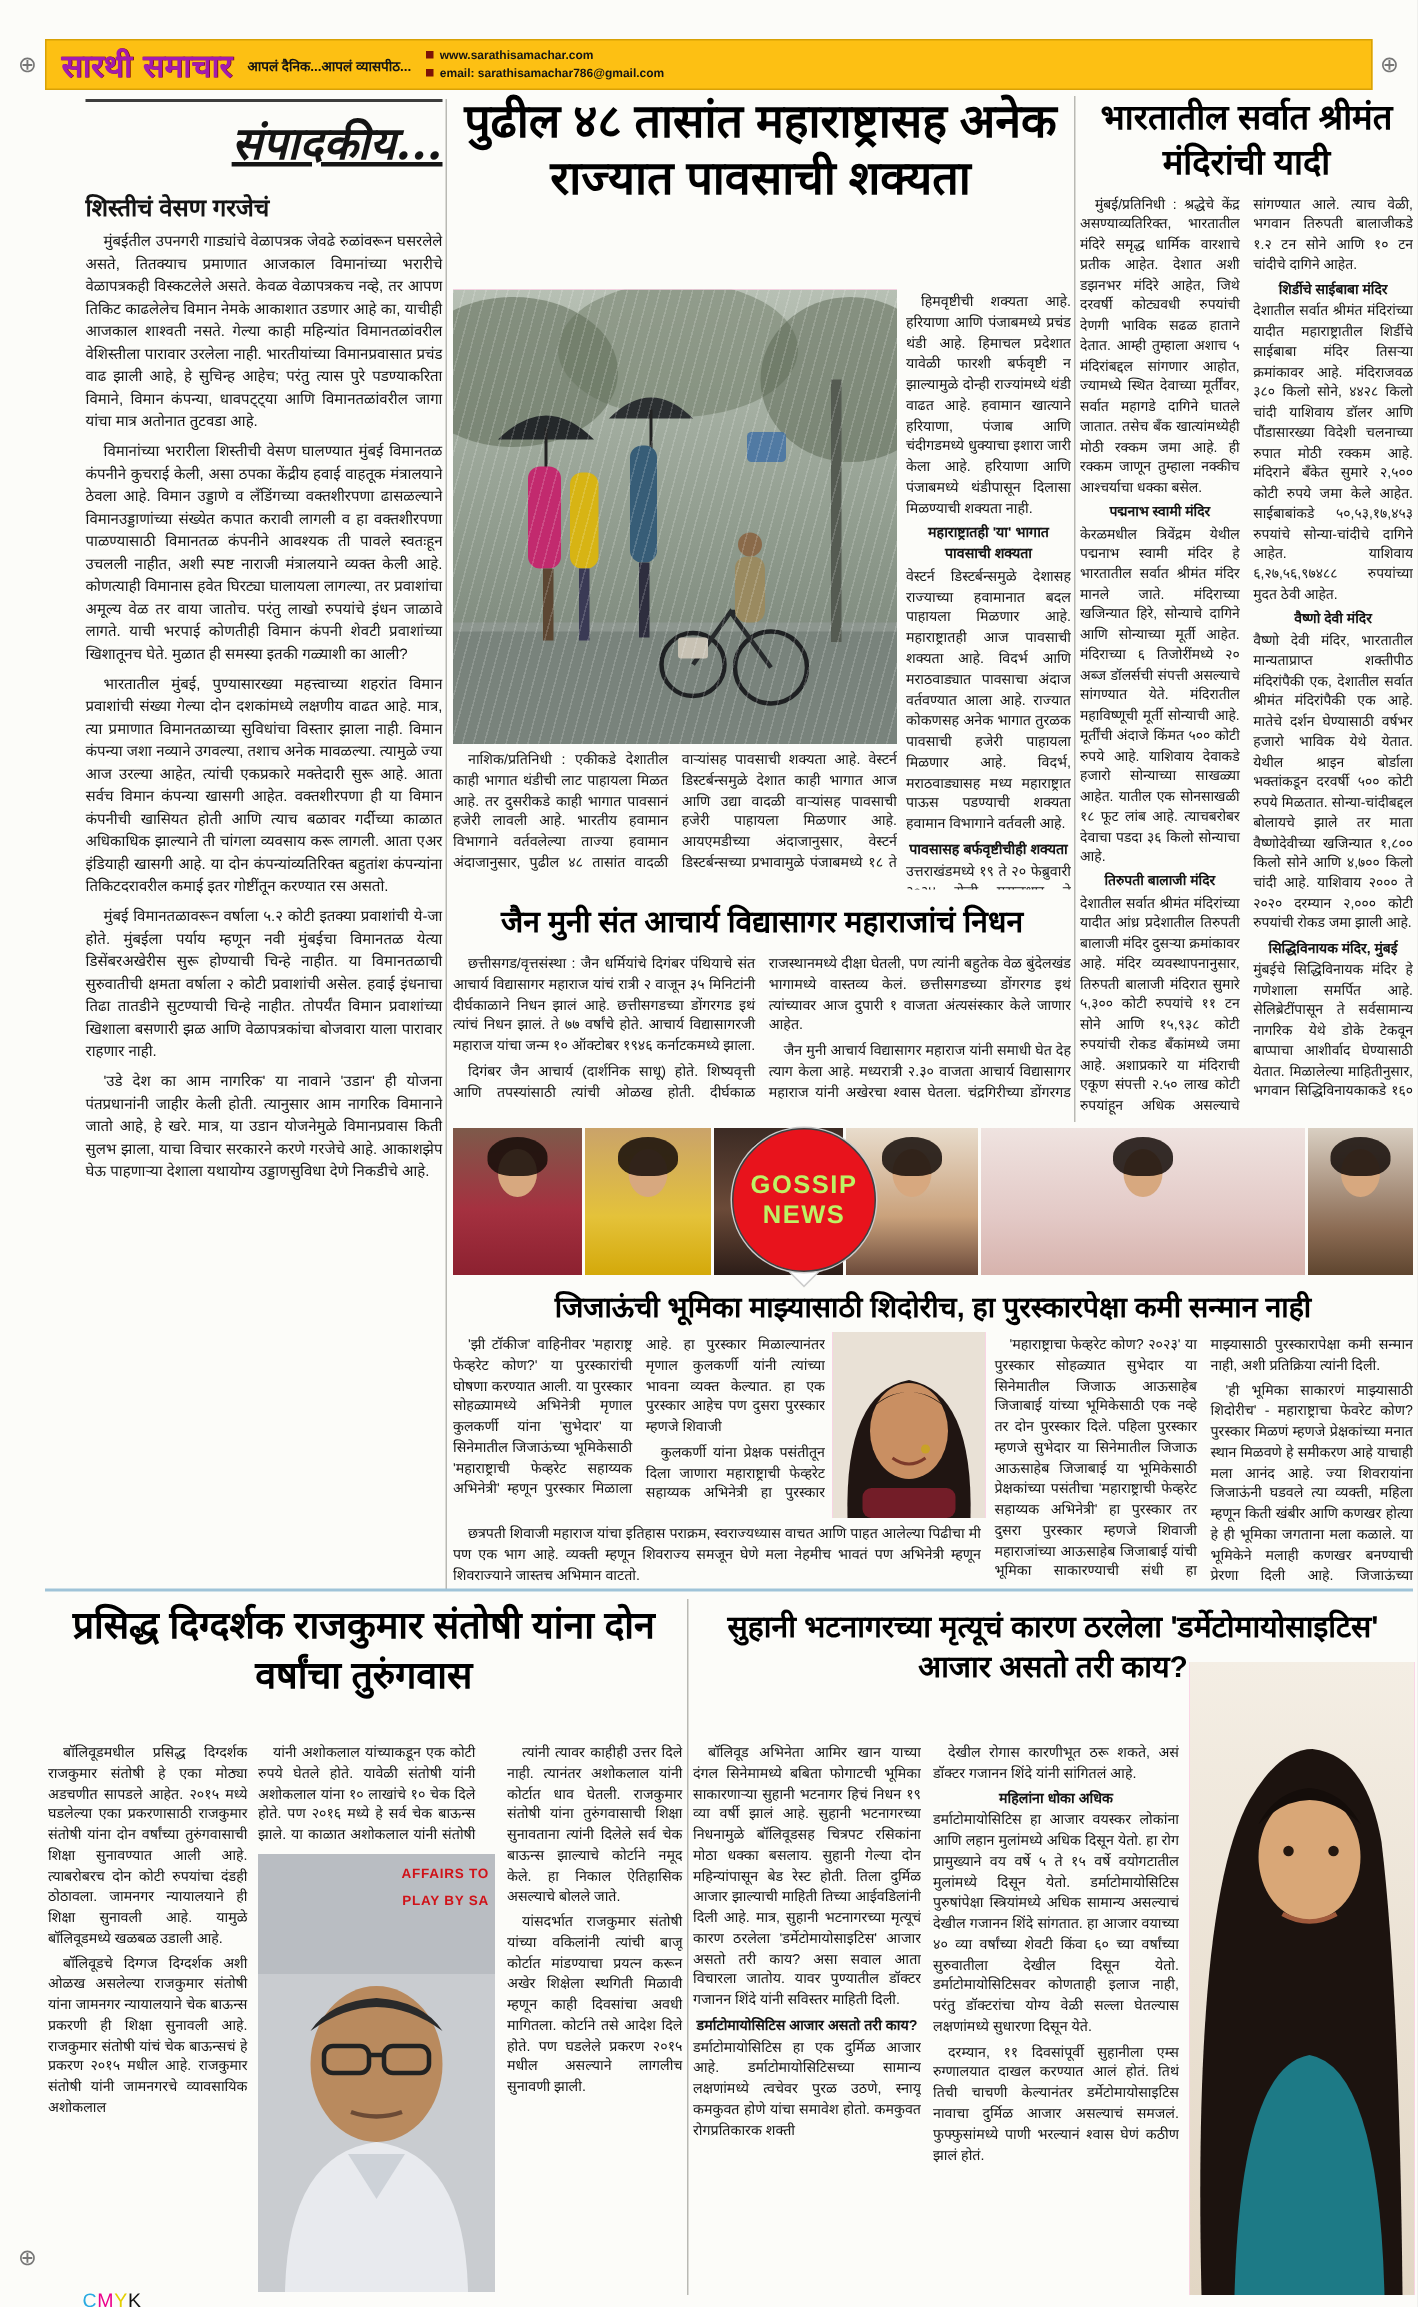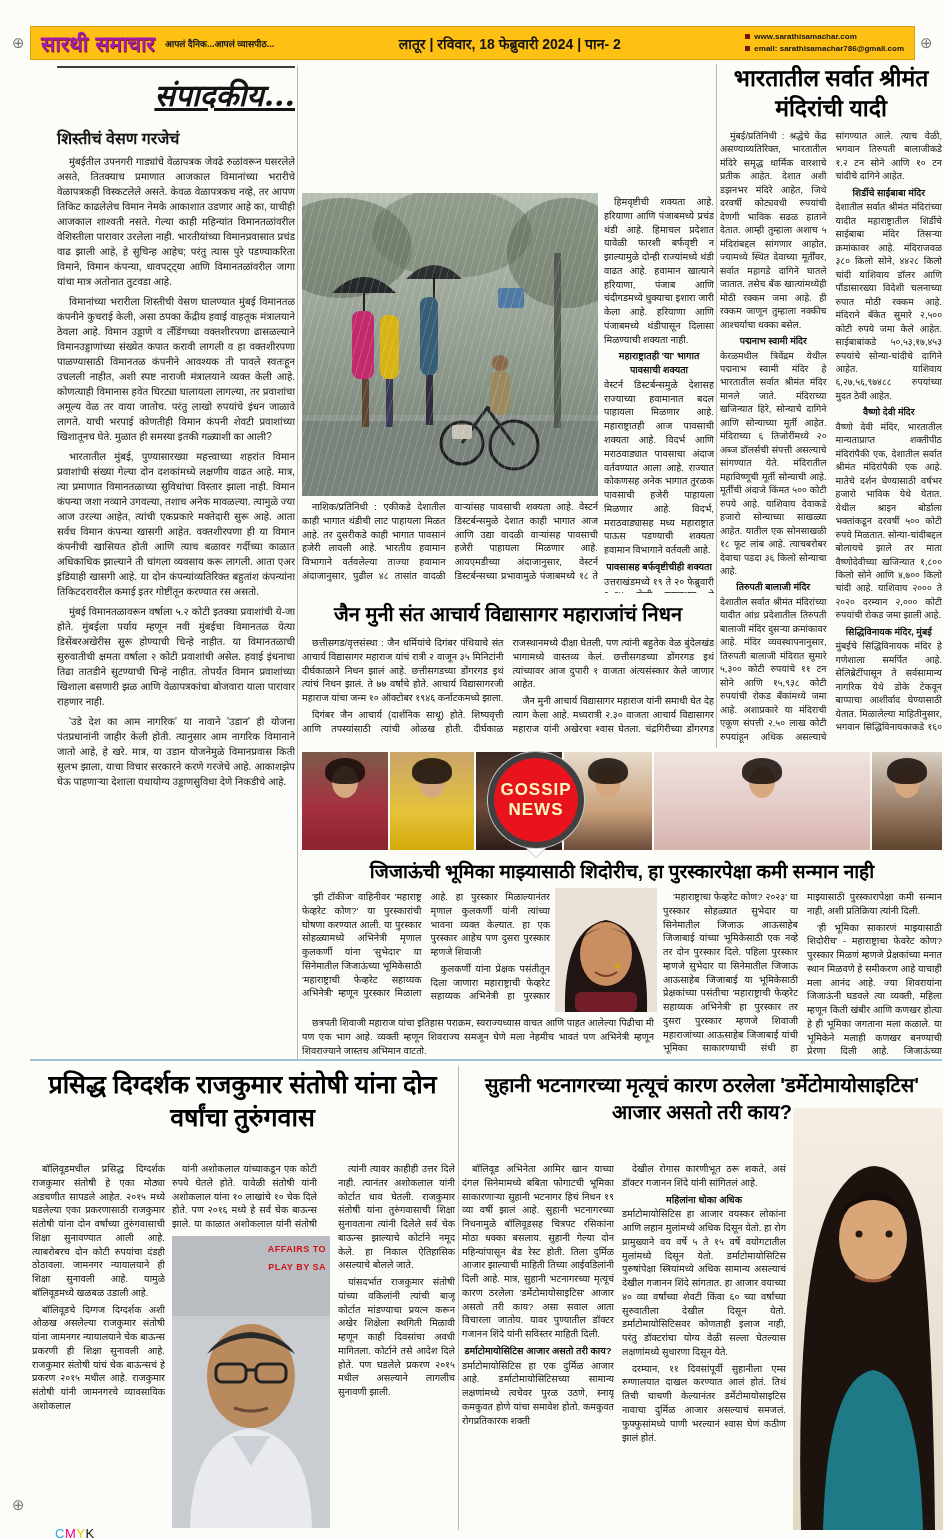--- a/index.html
+++ b/index.html
@@ -46,64 +46,64 @@
   
   .ph{overflow:hidden;background:#f9a8d4;}
   .rain-overlay{position:absolute;inset:0;background:repeating-linear-gradient(105deg,rgba(255,255,255,.16) 0 1px,transparent 1px 7px);}
   
   .strip{left:302px;top:752px;width:640px;height:98px;display:flex;gap:2px;}
   .celeb{position:relative;overflow:hidden;}
   .celeb::before{content:"";position:absolute;left:50%;top:14px;width:26px;height:32px;margin-left:-13px;
                  border-radius:50%;background:#d7a87f;}
   .celeb::after{content:"";position:absolute;left:50%;top:6px;width:40px;height:26px;margin-left:-20px;
                 border-radius:50% 50% 40% 40%;background:rgba(20,12,8,.85);}
-  .badge{left:186px;top:1px;width:96px;height:96px;border-radius:50%;background:#e8131c;border:6px solid #404040;
+  .badge{left:186px;top:1px;width:96px;height:96px;border-radius:50%;background:#e8131c;border:1px solid #404040;
          box-shadow:0 0 0 1px #ccc;display:flex;flex-direction:column;align-items:center;justify-content:center;
-         color:#fef9c3;font-weight:800;font-size:17px;letter-spacing:1px;z-index:5;box-sizing:border-box;text-align:right;}
+         color:#bef264;font-weight:800;font-size:17px;letter-spacing:1px;z-index:5;box-sizing:border-box;text-align:right;}
   .badge-tail{left:228px;top:93px;width:14px;height:14px;background:#fff;transform:rotate(45deg);z-index:4;
               box-shadow:0 0 0 1px #ccc;}
   
   .red-ov{position:absolute;color:#d01218;font-weight:800;font-size:9px;letter-spacing:.5px;}
 </style>
 </head>
 <body>
 
 <div class="page">
 
   <span class="abs reg" style="left:12px;top:34px">⊕</span>
   <span class="abs reg" style="left:920px;top:34px">⊕</span>
   <span class="abs reg" style="left:12px;top:1496px">⊕</span>
   <span class="abs reg" style="left:920px;top:1496px">⊕</span>
   <div class="abs cmyk" style="left:55px;top:4px"><span class="c">C</span><span class="m">M</span><span class="y">Y</span><span class="k">K</span></div>
   <div class="abs cmyk" style="left:55px;top:1498px"><span class="c">C</span><span class="m">M</span><span class="y">Y</span><span class="k">K</span></div>
 
   <div class="abs masthead">
     <span class="mh-title">सारथी समाचार</span>
     <span class="mh-tag">आपलं दैनिक...आपलं व्यासपीठ...</span>
-    <span class="mh-date">लातूर | रविवार, 18 फेब्रुवारी 2024 | पान- 2</span>
     <span class="mh-contact">
       <span><span class="sq"></span><span>www.sarathisamachar.com</span></span><br>
       <span><span class="sq"></span><span>email: sarathisamachar786@gmail.com</span></span>
     </span>
   </div>
 
   <div class="abs edbox">
     <div class="ed-title">संपादकीय...</div>
     <div class="ed-head">शिस्तीचं वेसण गरजेचं</div>
     <div class="ed-body">
 
     <p class="blk">मुंबईतील उपनगरी गाड्यांचे वेळापत्रक जेवढे रुळांवरून घसरलेले असते, तितक्याच प्रमाणात आजकाल विमानांच्या भरारीचे वेळापत्रकही विस्कटलेले असते. केवळ वेळापत्रकच नव्हे, तर आपण तिकिट काढलेलेच विमान नेमके आकाशात उडणार आहे का, याचीही आजकाल शाश्वती नसते. गेल्या काही महिन्यांत विमानतळांवरील वेशिस्तीला पारावार उरलेला नाही. भारतीयांच्या विमानप्रवासात प्रचंड वाढ झाली आहे, हे सुचिन्ह आहेच; परंतु त्यास पुरे पडण्याकरिता विमाने, विमान कंपन्या, धावपट्ट्या आणि विमानतळांवरील जागा यांचा मात्र अतोनात तुटवडा आहे.</p>
         <p class="blk">विमानांच्या भरारीला शिस्तीची वेसण घालण्यात मुंबई विमानतळ कंपनीने कुचराई केली, असा ठपका केंद्रीय हवाई वाहतूक मंत्रालयाने ठेवला आहे. विमान उड्डाणे व लँडिंगच्या वक्तशीरपणा ढासळल्याने विमानउड्डाणांच्या संख्येत कपात करावी लागली व हा वक्तशीरपणा पाळण्यासाठी विमानतळ कंपनीने आवश्यक ती पावले स्वतःहून उचलली नाहीत, अशी स्पष्ट नाराजी मंत्रालयाने व्यक्त केली आहे. कोणत्याही विमानास हवेत घिरट्या घालायला लागल्या, तर प्रवाशांचा अमूल्य वेळ तर वाया जातोच. परंतु लाखो रुपयांचे इंधन जाळावे लागते. याची भरपाई कोणतीही विमान कंपनी शेवटी प्रवाशांच्या खिशातूनच घेते. मुळात ही समस्या इतकी गळ्याशी का आली?</p>
         <p class="blk">भारतातील मुंबई, पुण्यासारख्या महत्त्वाच्या शहरांत विमान प्रवाशांची संख्या गेल्या दोन दशकांमध्ये लक्षणीय वाढत आहे. मात्र, त्या प्रमाणात विमानतळाच्या सुविधांचा विस्तार झाला नाही. विमान कंपन्या जशा नव्याने उगवल्या, तशाच अनेक मावळल्या. त्यामुळे ज्या आज उरल्या आहेत, त्यांची एकप्रकारे मक्तेदारी सुरू आहे. आता सर्वच विमान कंपन्या खासगी आहेत. वक्तशीरपणा ही या विमान कंपनीची खासियत होती आणि त्याच बळावर गर्दीच्या काळात अधिकाधिक झाल्याने ती चांगला व्यवसाय करू लागली. आता एअर इंडियाही खासगी आहे. या दोन कंपन्यांव्यतिरिक्त बहुतांश कंपन्यांना तिकिटदरावरील कमाई इतर गोष्टींतून करण्यात रस असतो.</p>
         <p class="blk">मुंबई विमानतळावरून वर्षाला ५.२ कोटी इतक्या प्रवाशांची ये-जा होते. मुंबईला पर्याय म्हणून नवी मुंबईचा विमानतळ येत्या डिसेंबरअखेरीस सुरू होण्याची चिन्हे नाहीत. या विमानतळाची सुरुवातीची क्षमता वर्षाला २ कोटी प्रवाशांची असेल. हवाई इंधनाचा तिढा तातडीने सुटण्याची चिन्हे नाहीत. तोपर्यंत विमान प्रवाशांच्या खिशाला बसणारी झळ आणि वेळापत्रकांचा बोजवारा याला पारावार राहणार नाही.</p>
         <p class="blk">'उडे देश का आम नागरिक' या नावाने 'उडान' ही योजना पंतप्रधानांनी जाहीर केली होती. त्यानुसार आम नागरिक विमानाने जातो आहे, हे खरे. मात्र, या उडान योजनेमुळे विमानप्रवास किती सुलभ झाला, याचा विचार सरकारने करणे गरजेचे आहे. आकाशझेप घेऊ पाहणाऱ्या देशाला यथायोग्य उड्डाणसुविधा देणे निकडीचे आहे.</p>
       </div>
   </div>
   <div class="abs vrule" style="left:297px;top:66px;height:994px"></div>
 
+  <div class="abs hl hl-main" style="left:302px;top:62px;width:410px">पुढील ४८ तासांत महाराष्ट्रासह अनेक राज्यात पावसाची शक्यता</div>
   <div class="abs ph" style="left:302px;top:193px;width:296px;height:303px">
     <svg width="296" height="303" viewBox="0 0 296 303">
       <defs>
         <linearGradient id="sky" x1="0" y1="0" x2="0" y2="1">
           <stop offset="0" stop-color="#b7c0b4"></stop>
             <stop offset=".55" stop-color="#8f9b8d"></stop>
             <stop offset="1" stop-color="#707b70"></stop>
         </linearGradient>
       </defs>
       <rect width="296" height="303" fill="url(#sky)"></rect>

